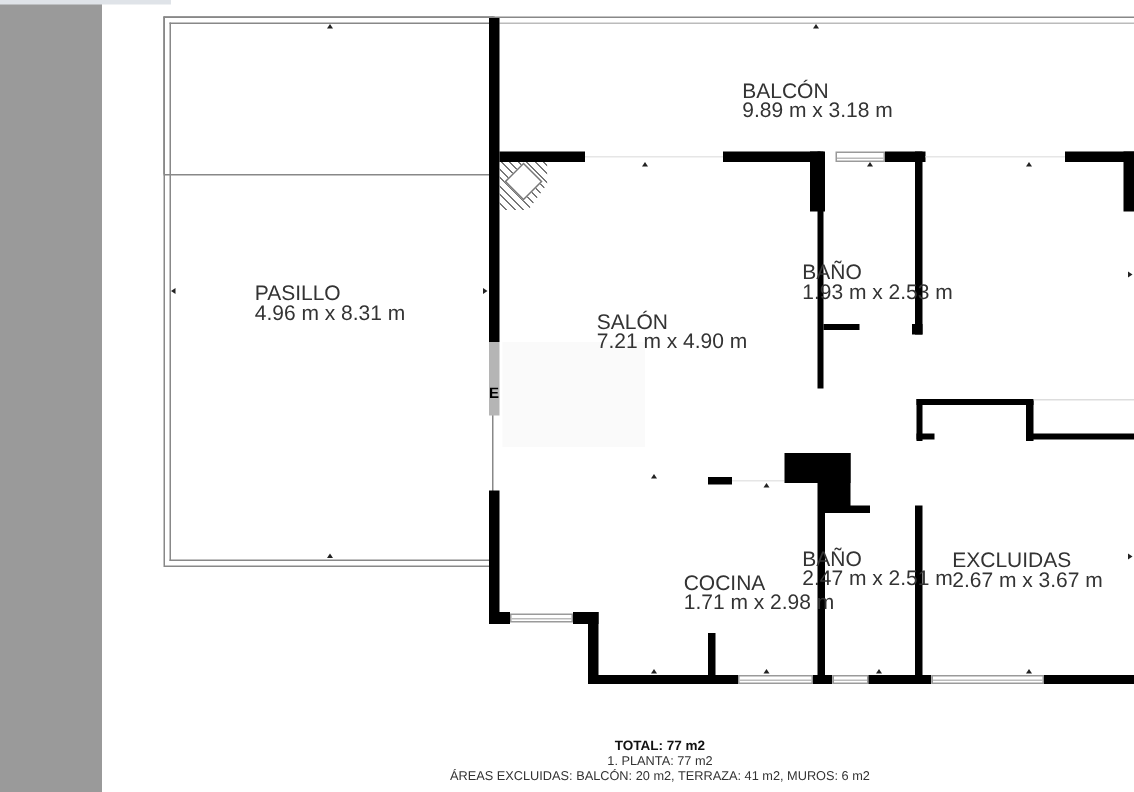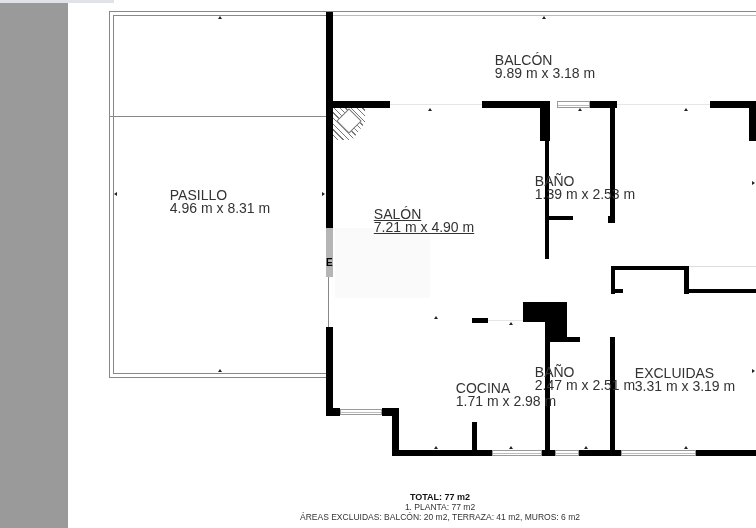--- a/index.html
+++ b/index.html
@@ -126,39 +126,39 @@
   <div class="faint" style="left:335px;top:228px;width:95px;height:70px;background:#fafafa;"></div>
 
   <div class="room-label" style="left:220px;top:189px;">
     <div>PASILLO</div>
     <div>4.96 m x 8.31 m</div>
   </div>
   <div class="room-label" style="left:545px;top:54px;">
     <div>BALCÓN</div>
     <div>9.89 m x 3.18 m</div>
   </div>
-  <div class="room-label" style="left:424px;top:208px;text-decoration:underline;">
+  <div class="room-label" style="left:448px;top:208px;">
     <div>SALÓN</div>
     <div>7.21 m x 4.90 m</div>
   </div>
   <div class="room-label" style="left:585px;top:175px;">
     <div>BAÑO</div>
-    <div>1.39 m x 2.53 m</div>
+    <div>1.93 m x 2.53 m</div>
   </div>
   <div class="room-label" style="left:506px;top:382px;">
     <div>COCINA</div>
     <div>1.71 m x 2.98 m</div>
   </div>
   <div class="room-label" style="left:585px;top:366px;">
     <div>BAÑO</div>
     <div>2.47 m x 2.51 m</div>
   </div>
   <div class="room-label" style="left:685px;top:367px;">
     <div>EXCLUIDAS</div>
-    <div>3.31 m x 3.19 m</div>
+    <div>2.67 m x 3.67 m</div>
   </div>
 
   <div class="tick up" style="left:218px;top:16px;"></div>
   <div class="tick up" style="left:542px;top:16px;"></div>
   <div class="tick up" style="left:428px;top:108px;"></div>
   <div class="tick up" style="left:578px;top:108px;"></div>
   <div class="tick up" style="left:684px;top:108px;"></div>
   <div class="tick left" style="left:114px;top:192px;"></div>
   <div class="tick right" style="left:322px;top:192px;"></div>
   <div class="tick up" style="left:218px;top:369px;"></div>

